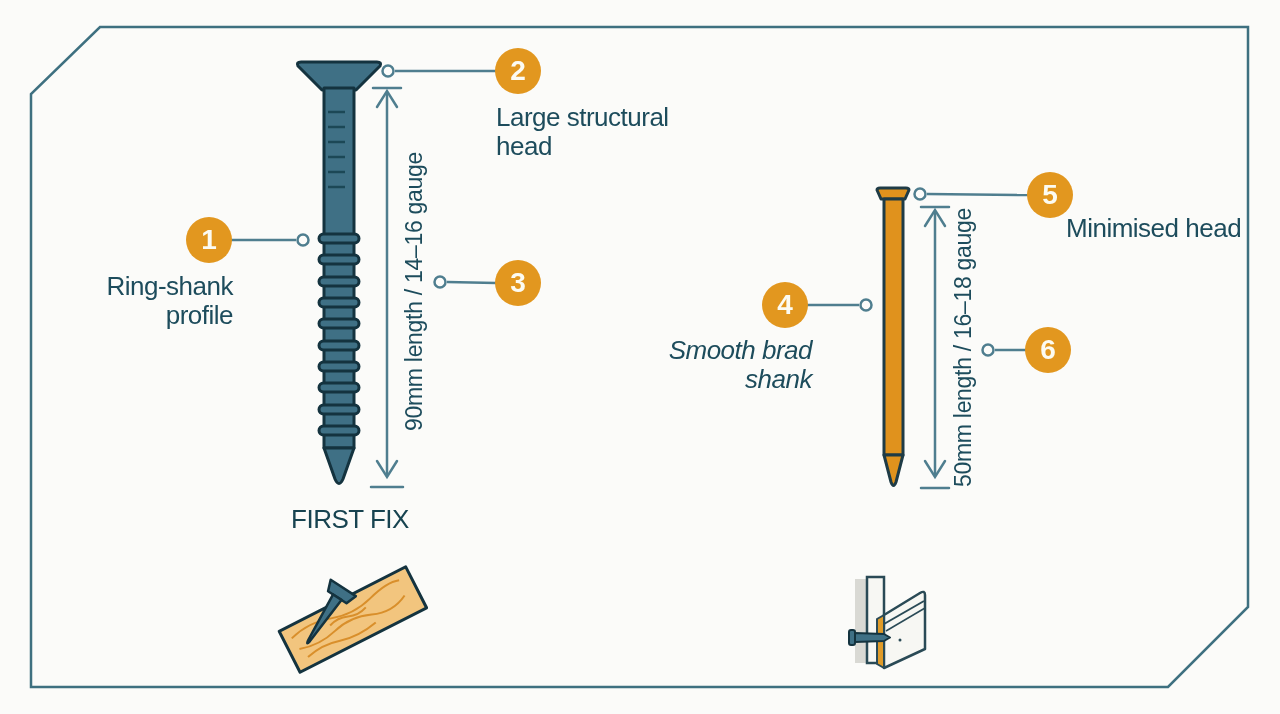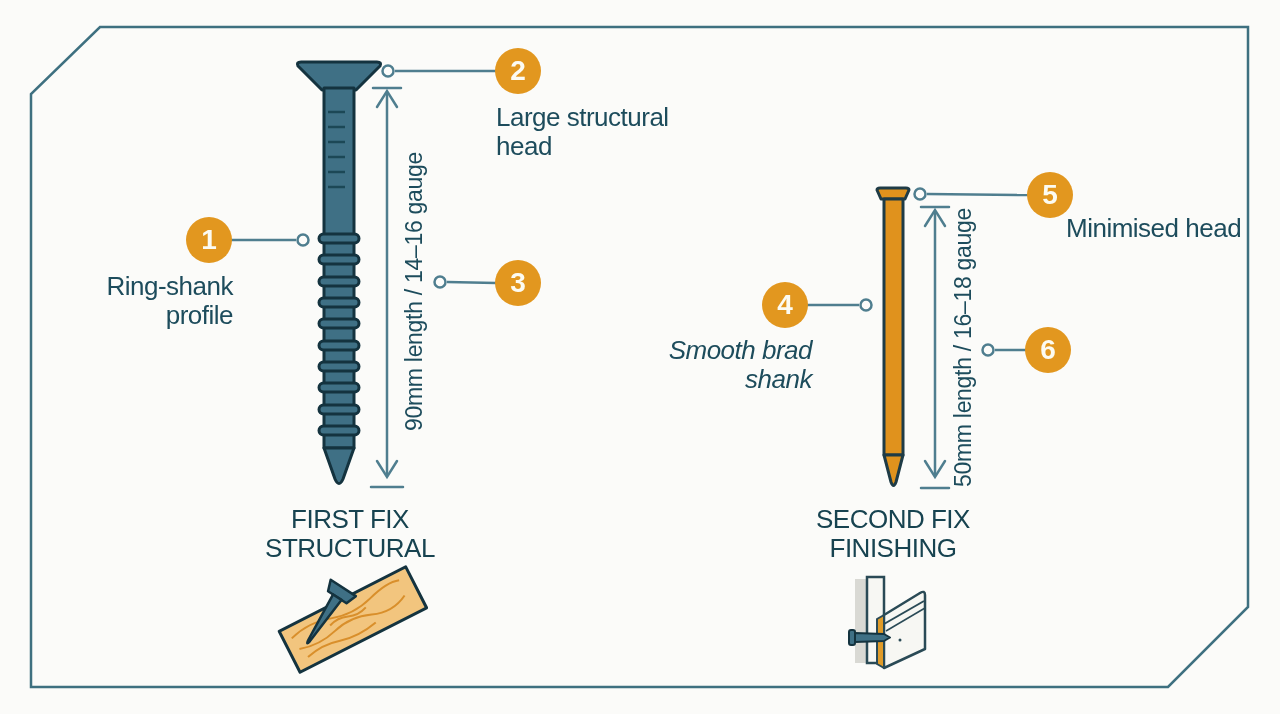--- a/index.html
+++ b/index.html
@@ -147,20 +147,15 @@
   <div class="label" style="left:496px; top:103px; width:205px;">Large structural head</div>
   <div class="label right" style="left:93px; top:272px; width:140px;">Ring-shank profile</div>
   <div class="label right" style="left:662px; top:336px; width:150px;font-style:italic;">Smooth brad shank</div>
   <div class="label" style="left:1030px; top:214px; width:220px;margin-left:36px;">Minimised head</div>
 
   <div class="dim-label" style="left:264px; top:278px;">90mm length / 14–16 gauge</div>
   <div class="dim-label" style="left:813px; top:334px;">50mm length / 16–18 gauge</div>
 
   <div class="title" style="left:220px; top:505px;">
     <div>FIRST FIX</div>
-    <div>STRUCTURAL</div>
-  </div>
-  <div class="title" style="left:763px; top:505px;">
-    <div>SECOND FIX</div>
-    <div>FINISHING</div>
   </div>
 
 </div>
 
 </body></html>

